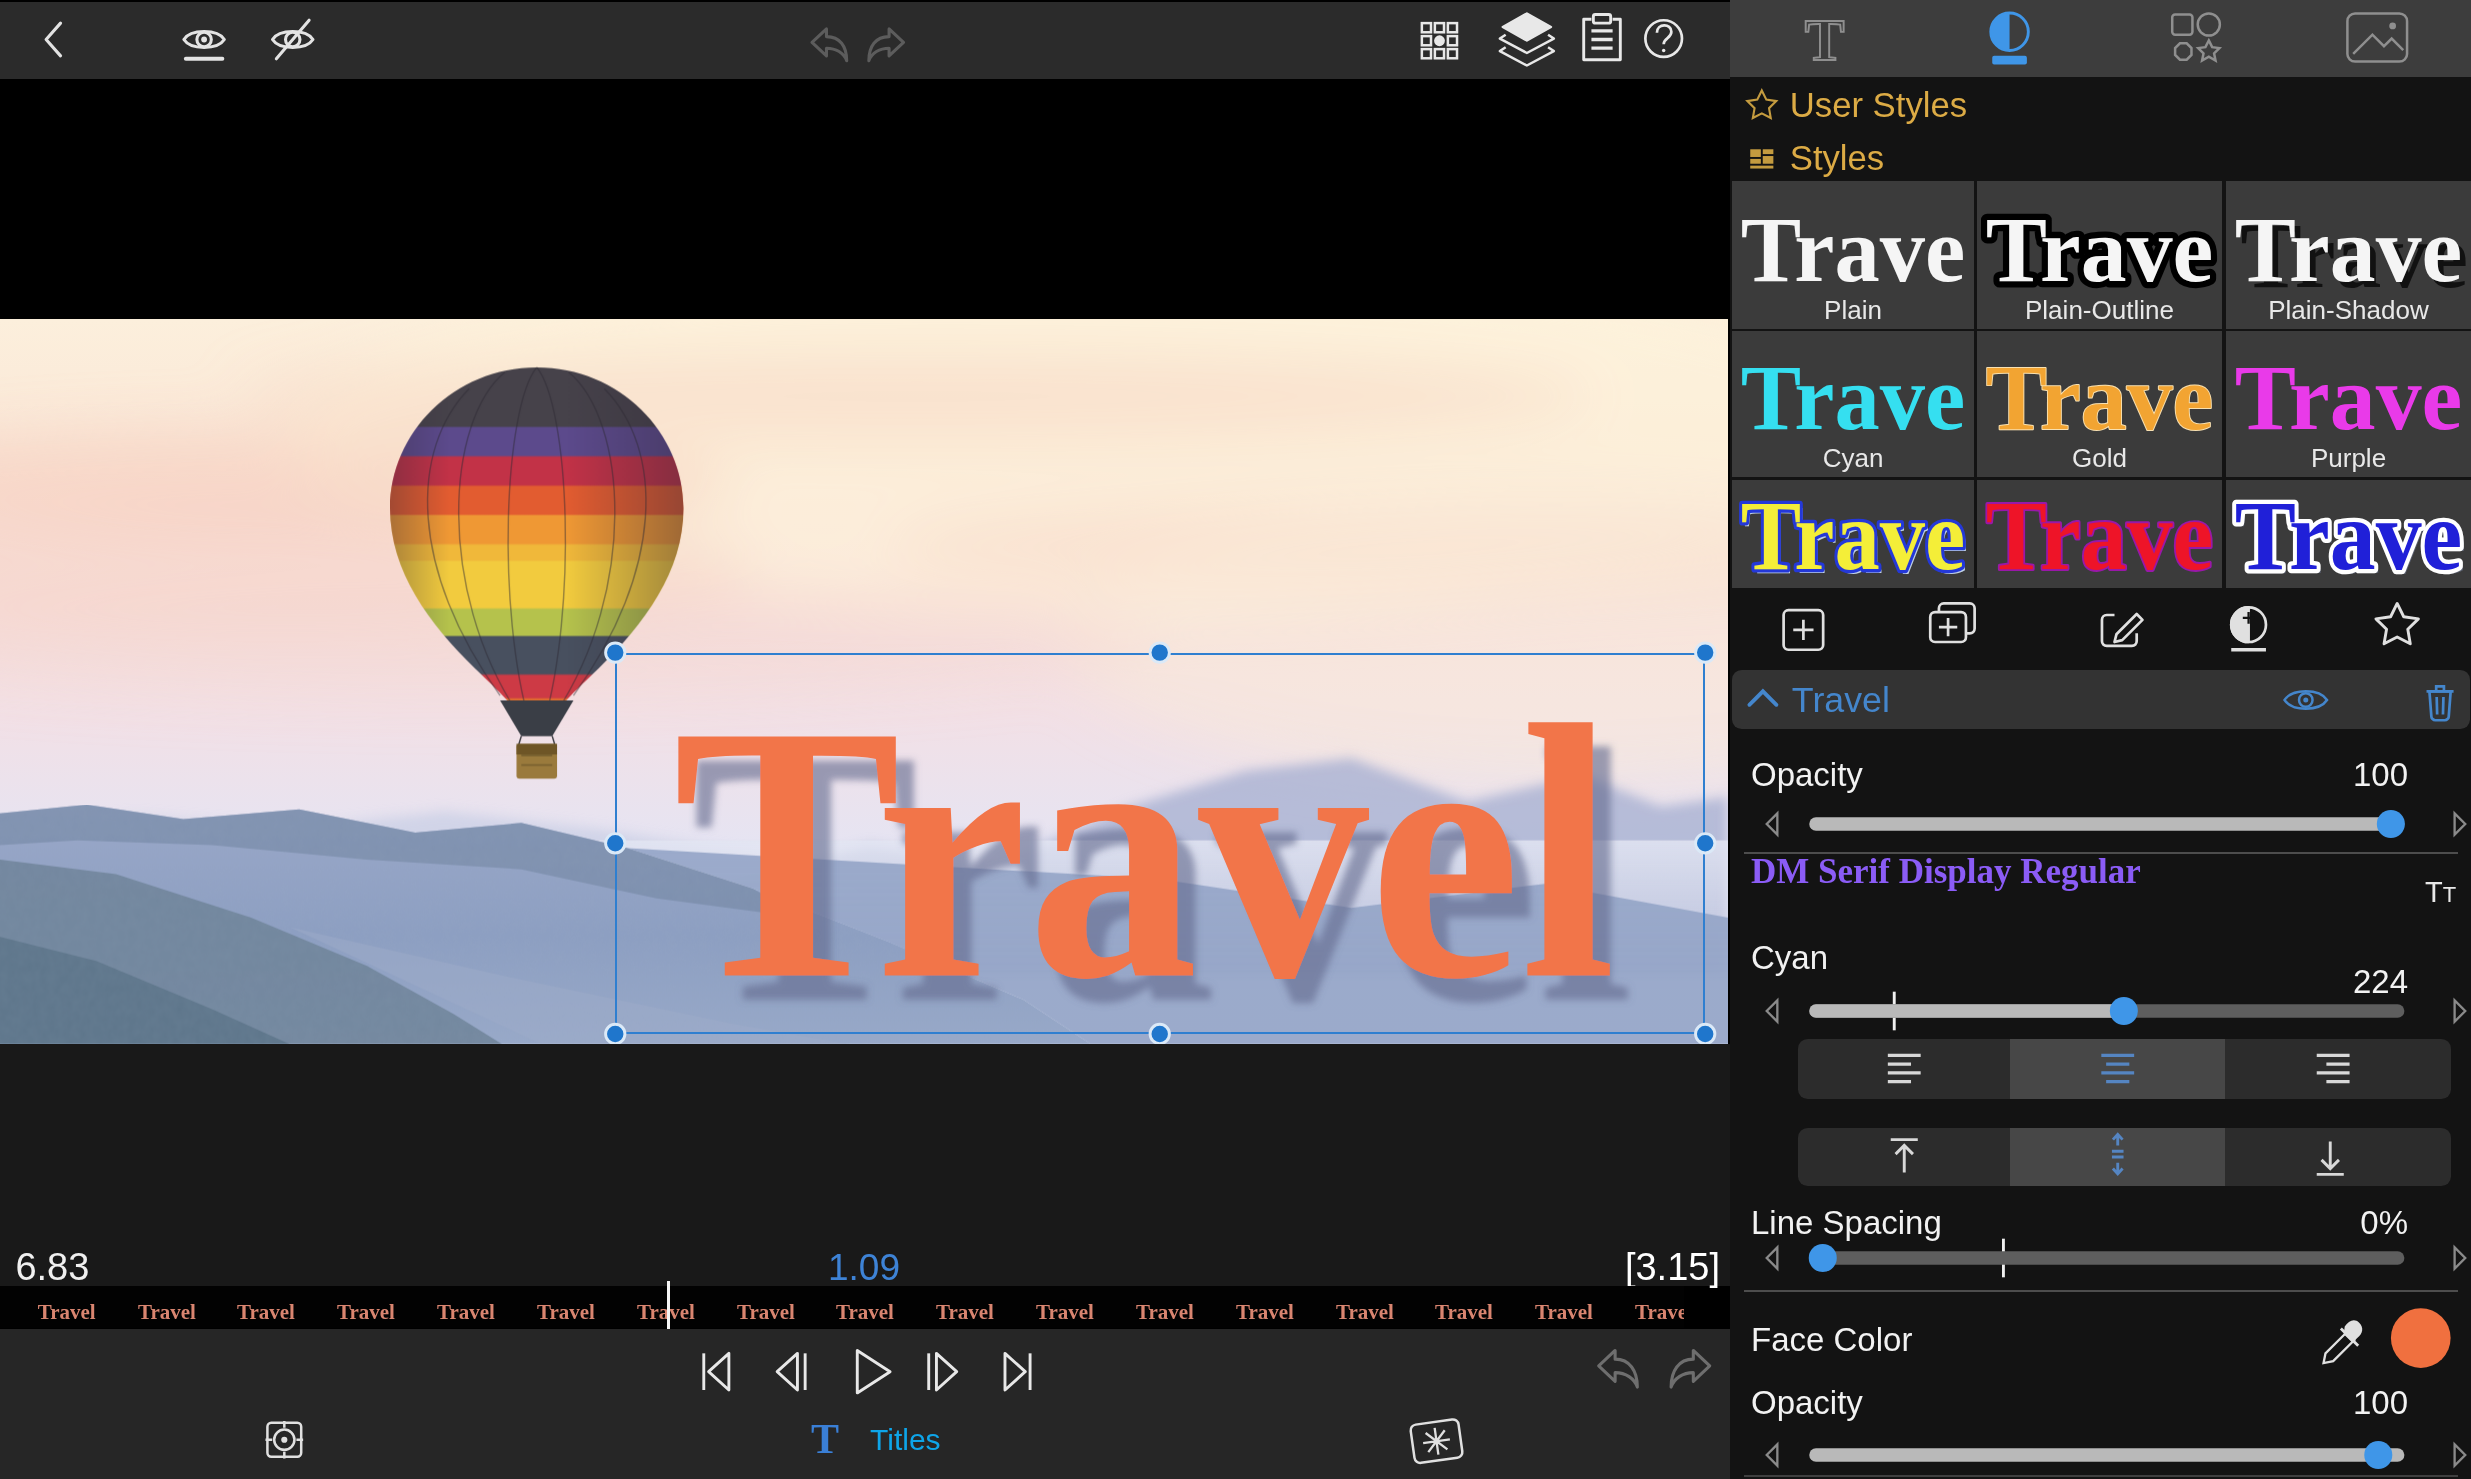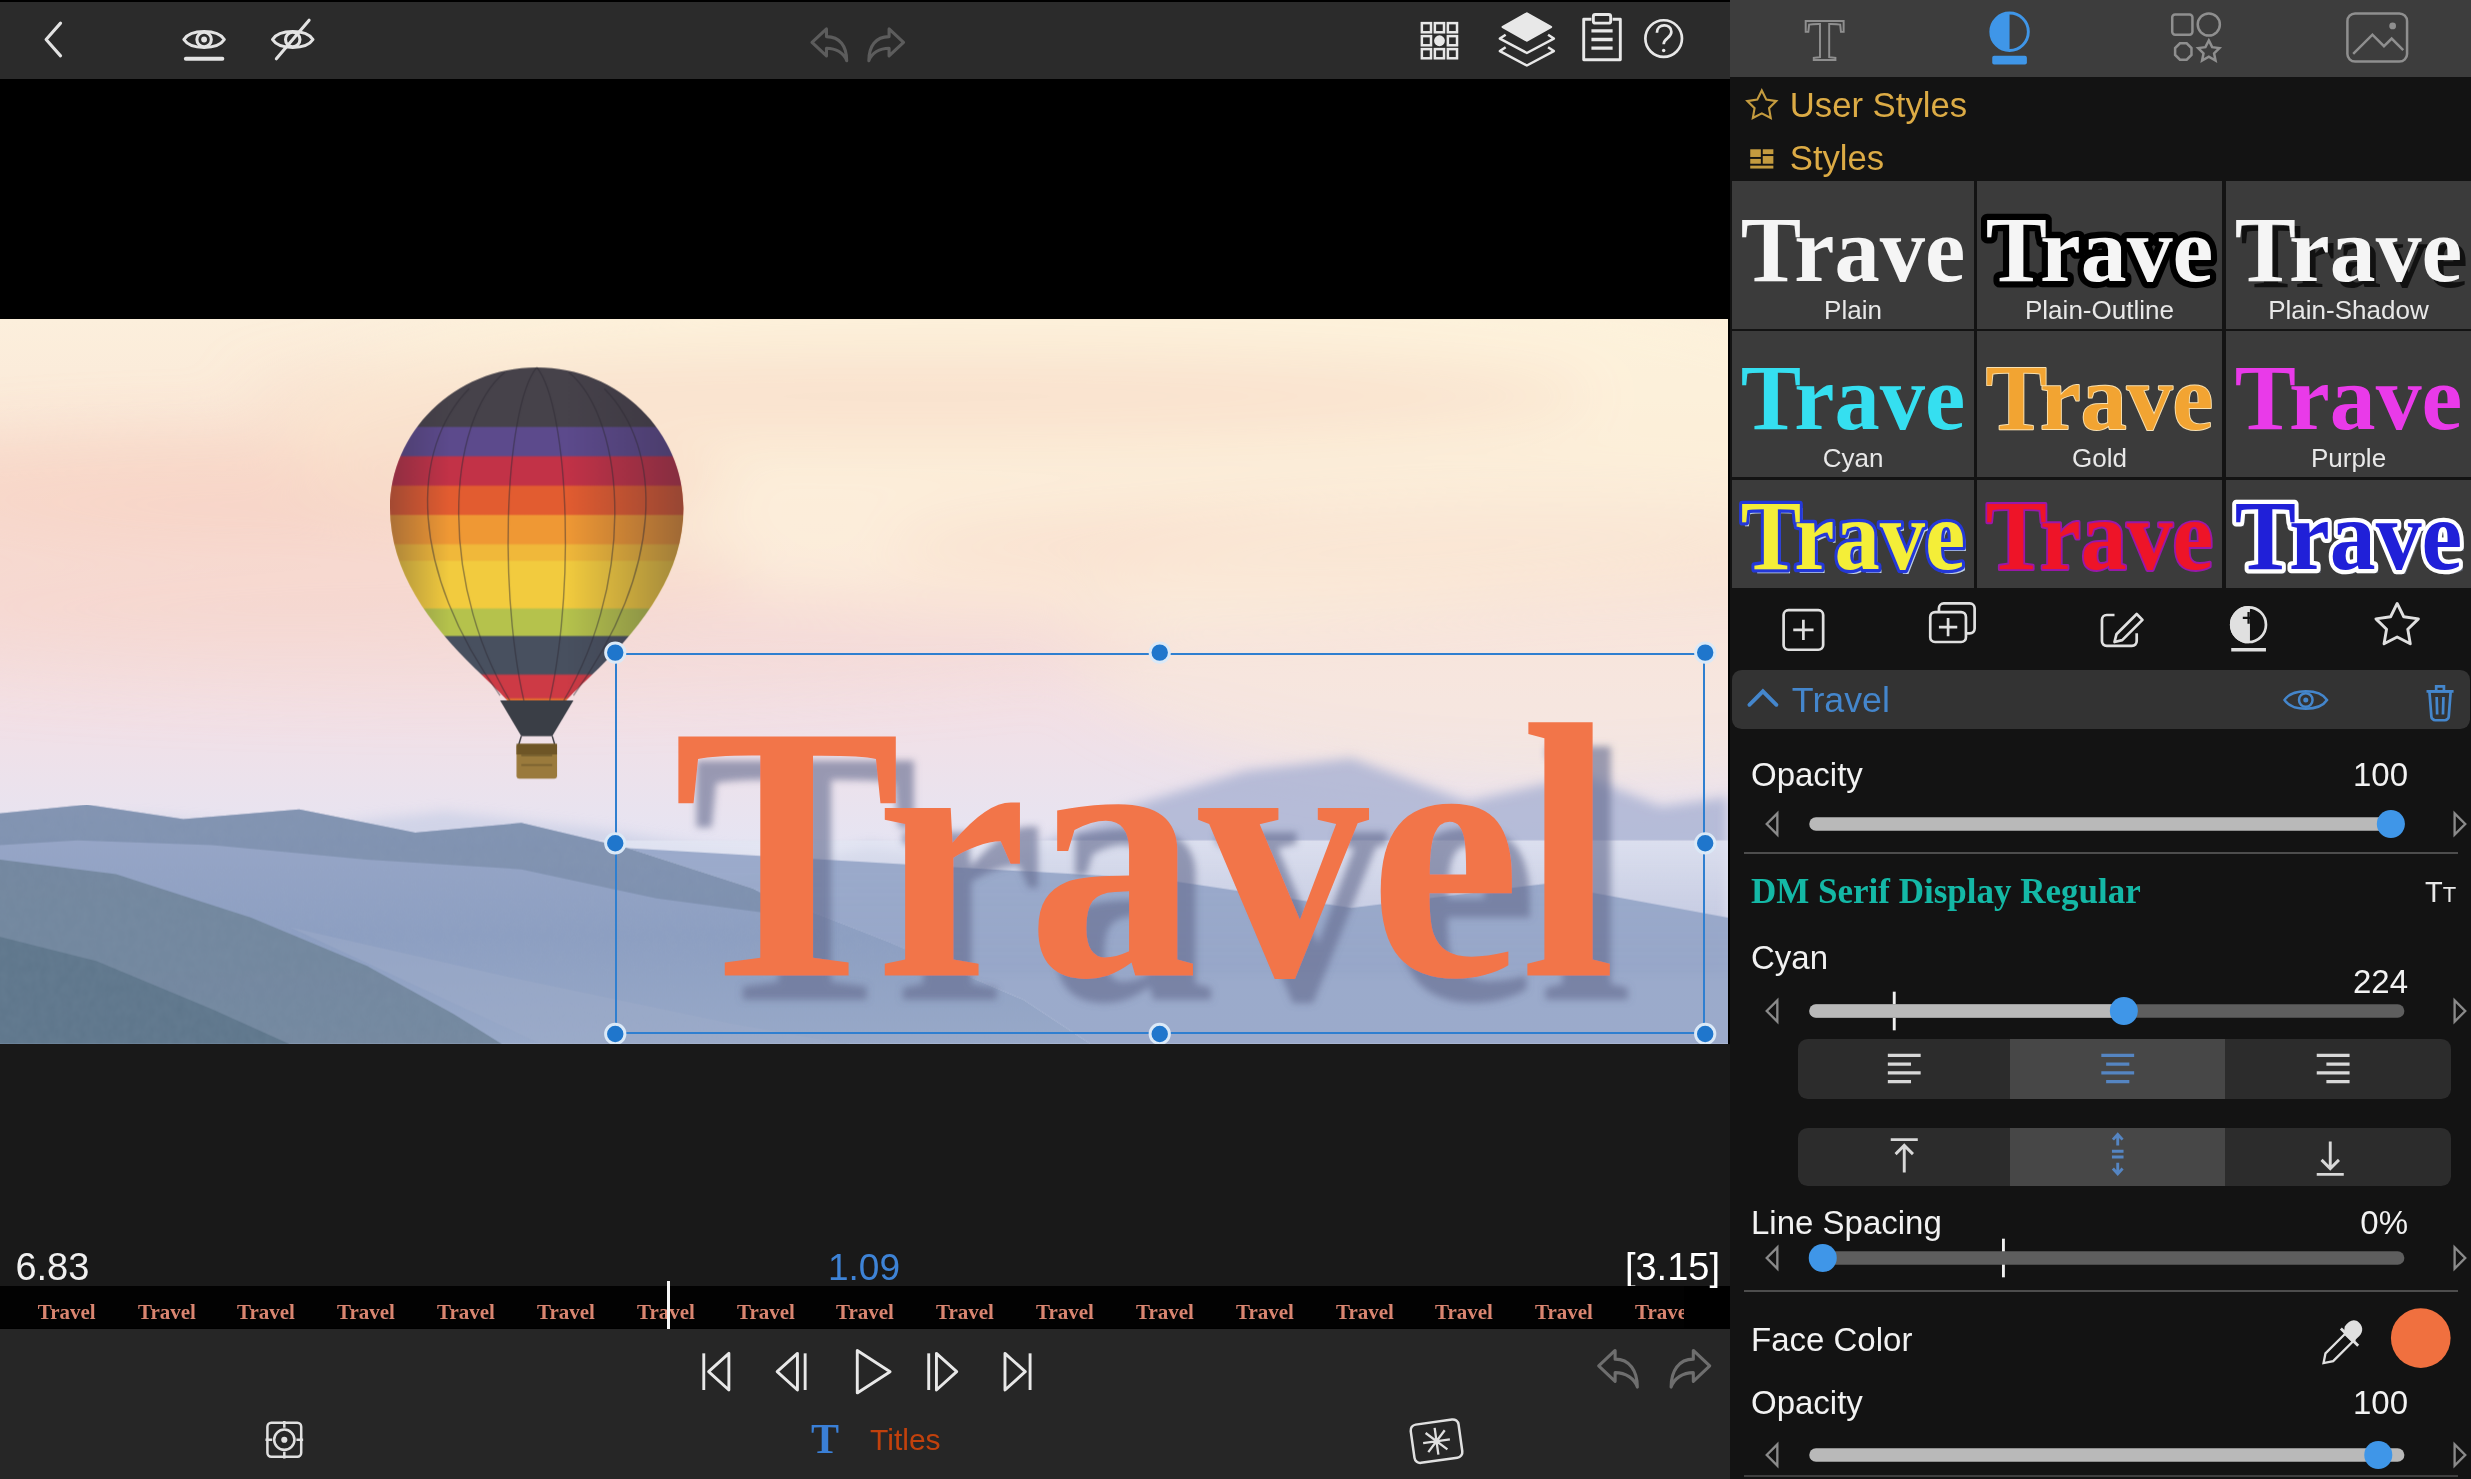--- a/index.html
+++ b/index.html
@@ -259,21 +259,21 @@
 
     <g stroke="#e0e0e0" stroke-width="2.6" fill="none">
       <rect x="1463" y="96" width="50" height="40" rx="6" transform="rotate(-8 1488 116)"></rect>
       <g transform="rotate(-8 1488 116)" stroke-width="2.4">
         <path d="M1488 102 L1488 130 M1474 116 L1502 116 M1478 106 L1498 126 M1498 106 L1478 126"></path>
       </g>
     </g>
   </svg>
 
   <div class="abs serif" style="left:811px;top:1415px;color:#3a7fd6;font-size:42px;font-weight:bold;">T</div>
-  <div class="abs" style="left:870px;top:1423px;color:#c2410c;font-size:30px;">Titles</div>
+  <div class="abs" style="left:870px;top:1423px;color:#0ea5e9;font-size:30px;">Titles</div>
 
 <svg class="abs" style="left:1730px;top:0" width="742" height="77" viewBox="0 0 768 80">
  <text x="97" y="62" font-family="Liberation Serif,serif" font-size="62" font-weight="bold" fill="none" stroke="#8f8f8f" stroke-width="2" text-anchor="middle">T</text>
  <g>
   <circle cx="289" cy="33" r="19.5" fill="none" stroke="#3f96e8" stroke-width="3"></circle>
   <path d="M289 13.5 A19.5 19.5 0 0 0 289 52.5 Z" fill="#3f96e8"></path>
   <rect x="271" y="58" width="36" height="9" rx="2" fill="#3f96e8"></rect>
  </g>
  <g stroke="#8f8f8f" stroke-width="2.6" fill="none">
   <rect x="458" y="15" width="21" height="21" rx="3"></rect>
@@ -371,21 +371,21 @@
 </svg>
 <div class="abs" style="left:1751px;top:756px;color:#f2f2f2;font-size:33px;">Opacity</div>
 <div class="abs" style="left:2211px;top:756px;width:197px;text-align:right;color:#f2f2f2;font-size:33px;">100</div>
 <svg class="abs" style="left:1730px;top:795px" width="742" height="58" viewBox="0 0 768 60">
  <path d="M49 19 L38 30 L49 41 Z" fill="none" stroke="#8a8a8a" stroke-width="2.4"></path>
  <path d="M750 19 L761 30 L750 41 Z" fill="none" stroke="#8a8a8a" stroke-width="2.4"></path>
       <rect x="82" y="23" width="616" height="14" rx="7" fill="#b9b9b9"></rect>
       <circle cx="684.0" cy="30" r="14.5" fill="#3f96e8"></circle>
     </svg>
 <div class="abs" style="left:1744px;top:852px;width:714px;height:1.9px;background:#4d4d4d;"></div>
-<div class="abs serif" style="left:1751px;top:872px;color:#14b8a6;font-size:35px;font-weight:bold;">DM Serif Display Regular</div>
+<div class="abs serif" style="left:1751px;top:852px;color:#8b5cf6;font-size:35px;font-weight:bold;">DM Serif Display Regular</div>
 <div class="abs" style="left:2425px;top:876px;color:#e8e8e8;font-size:29px;">T<span style="font-size:22px;">T</span></div>
 <div class="abs" style="left:1751px;top:939px;color:#f2f2f2;font-size:33px;">Cyan</div>
 <div class="abs" style="left:2211px;top:939px;width:197px;text-align:right;color:#f2f2f2;font-size:33px;margin-top:24px;">224</div>
 <svg class="abs" style="left:1730px;top:982px" width="742" height="58" viewBox="0 0 768 60">
  <path d="M49 19 L38 30 L49 41 Z" fill="none" stroke="#8a8a8a" stroke-width="2.4"></path>
  <path d="M750 19 L761 30 L750 41 Z" fill="none" stroke="#8a8a8a" stroke-width="2.4"></path>
       <path d="M170 10 L170 50" stroke="#f0f0f0" stroke-width="3"></path>
       <rect x="82" y="23" width="616" height="14" rx="7" fill="#5e5e5e"></rect>
       <rect x="82" y="23" width="325.6399999999999" height="14" rx="7" fill="#b9b9b9"></rect>
       <circle cx="407.6399999999999" cy="30" r="14.5" fill="#3f96e8"></circle>

